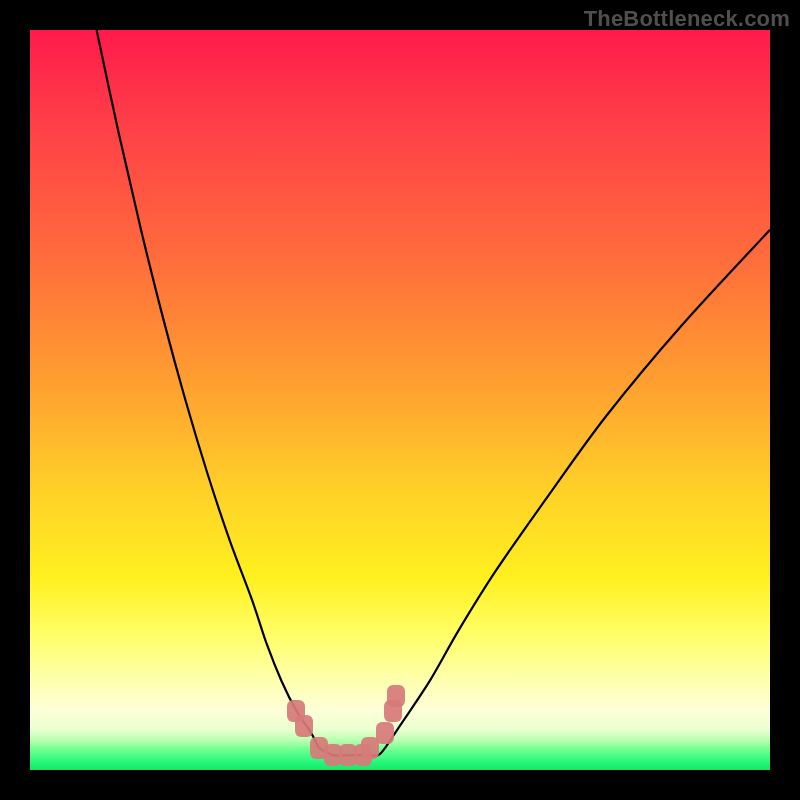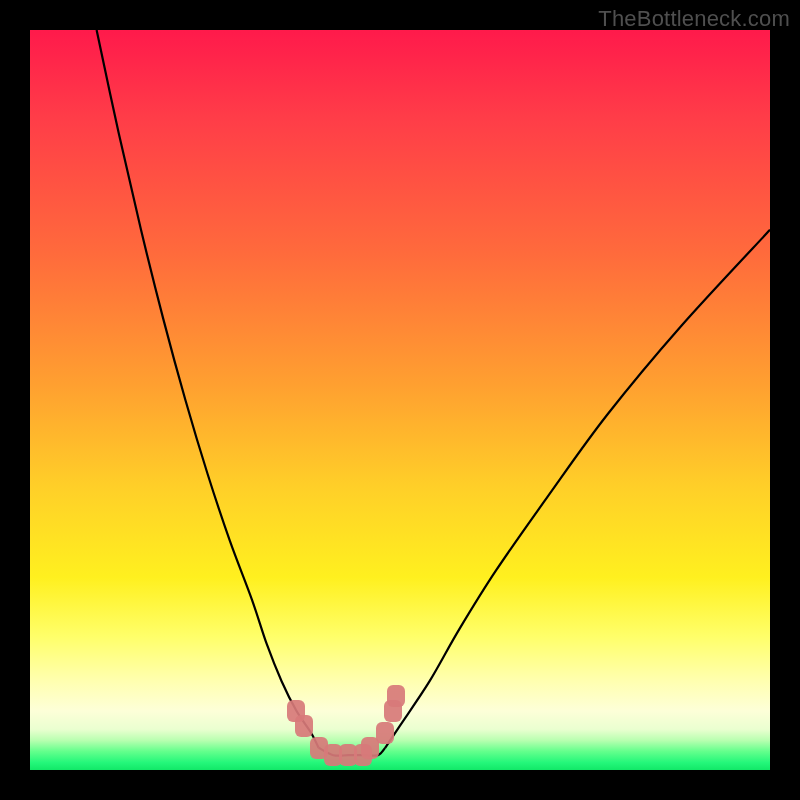--- a/index.html
+++ b/index.html
@@ -41,21 +41,21 @@
       #24f77a 99%,
       #12e868 100%
     );
   }
   .watermark {
     position: absolute;
     top: 6px;
     right: 10px;
     color: #4f4f4f;
     font-size: 22px;
-    font-weight: 400;
+    font-weight: 700;
     letter-spacing: 0.2px;
     user-select: none;
   }
   svg.curves {
     position: absolute;
     left: 0;
     top: 0;
     width: 100%;
     height: 100%;
     overflow: visible;

